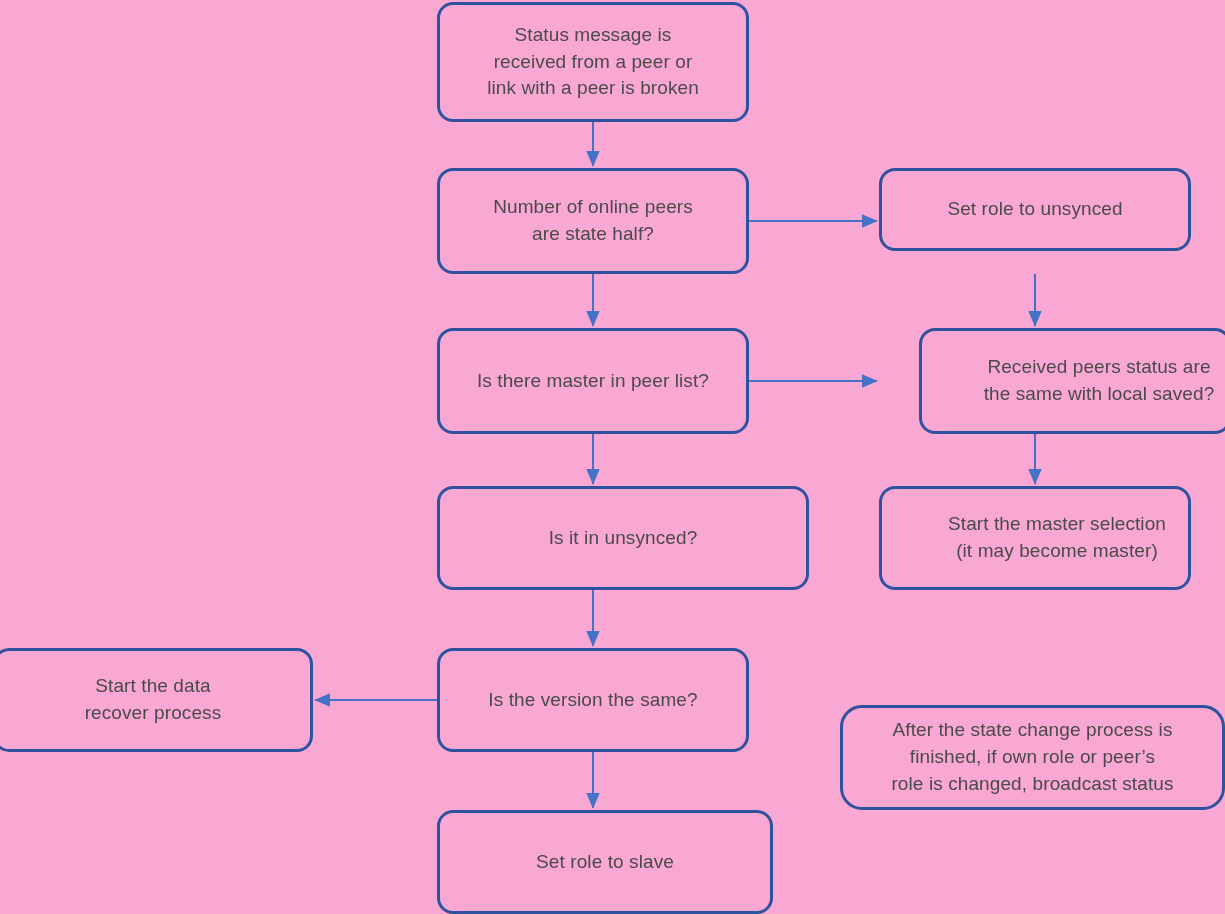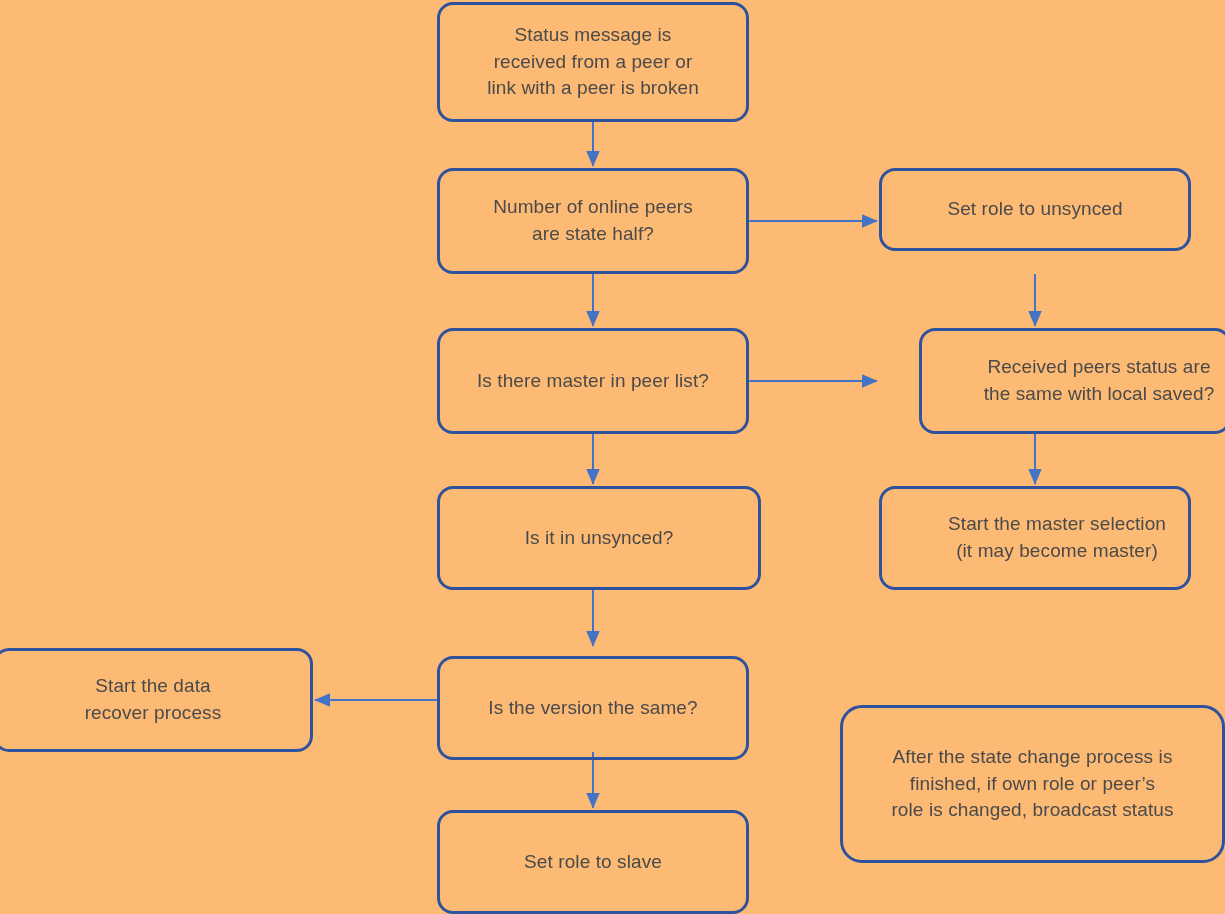--- a/index.html
+++ b/index.html
@@ -4,21 +4,21 @@
 <style>
   html, body {
     margin: 0;
     padding: 0;
     background: #000000;
   }
   #canvas {
     position: relative;
     width: 1225px;
     height: 914px;
-    background: #fdba74;
+    background: #f9a8d4;
     overflow: hidden;
     font-family: "Liberation Sans", sans-serif;
   }
   .node {
     position: absolute;
     box-sizing: border-box;
     border: 3px solid #2e529e;
     border-radius: 16px;
     background: transparent;
     display: flex;
@@ -85,37 +85,37 @@
       <div class="node" style="left: 879px; top: 168px; width: 312px; height: 83px; border-color: rgb(46, 82, 158);">
         <div class="node-label" style="color: rgb(74, 74, 74);">Set role to unsynced</div>
       </div>
       <div class="node" style="left: 437px; top: 328px; width: 312px; height: 106px; border-color: rgb(46, 82, 158);">
         <div class="node-label" style="color: rgb(74, 74, 74);">Is there master in peer list?</div>
       </div>
       <div class="node" style="left: 919px; top: 328px; width: 312px; height: 106px; border-color: rgb(46, 82, 158); padding-left: 48px;">
         <div class="node-label" style="color: rgb(74, 74, 74);">Received peers status are
 the same with local saved?</div>
       </div>
-      <div class="node" style="left: 437px; top: 486px; width: 324px; height: 104px; border-color: rgb(46, 82, 158);">
+      <div class="node" style="left: 437px; top: 486px; width: 372px; height: 104px; border-color: rgb(46, 82, 158);">
         <div class="node-label" style="color: rgb(74, 74, 74);">Is it in unsynced?</div>
       </div>
       <div class="node" style="left: 879px; top: 486px; width: 312px; height: 104px; border-color: rgb(46, 82, 158); padding-left: 44px;">
         <div class="node-label" style="color: rgb(74, 74, 74);">Start the master selection
 (it may become master)</div>
       </div>
       <div class="node" style="left: -7px; top: 648px; width: 320px; height: 104px; border-color: rgb(46, 82, 158);">
         <div class="node-label" style="color: rgb(74, 74, 74);">Start the data
 recover process</div>
       </div>
-      <div class="node" style="left: 437px; top: 648px; width: 312px; height: 104px; border-color: rgb(46, 82, 158); margin-top: 8px;">
+      <div class="node" style="left: 437px; top: 648px; width: 312px; height: 104px; border-color: rgb(46, 82, 158);">
         <div class="node-label" style="color: rgb(74, 74, 74);">Is the version the same?</div>
       </div>
-      <div class="node" style="left: 437px; top: 810px; width: 312px; height: 104px; border-color: rgb(46, 82, 158);">
+      <div class="node" style="left: 437px; top: 810px; width: 336px; height: 104px; border-color: rgb(46, 82, 158);">
         <div class="node-label" style="color: rgb(74, 74, 74);">Set role to slave</div>
       </div>
-      <div class="node note-node" style="left: 840px; top: 705px; width: 385px; height: 158px; border-color: rgb(46, 82, 158);">
+      <div class="node note-node" style="left: 840px; top: 705px; width: 385px; height: 105px; border-color: rgb(46, 82, 158);">
         <div class="node-label" style="color: rgb(74, 74, 74);">After the state change process is
 finished, if own role or peer’s
 role is changed, broadcast status</div>
       </div>
     </div>
 
 </div>
 
 </body></html>

